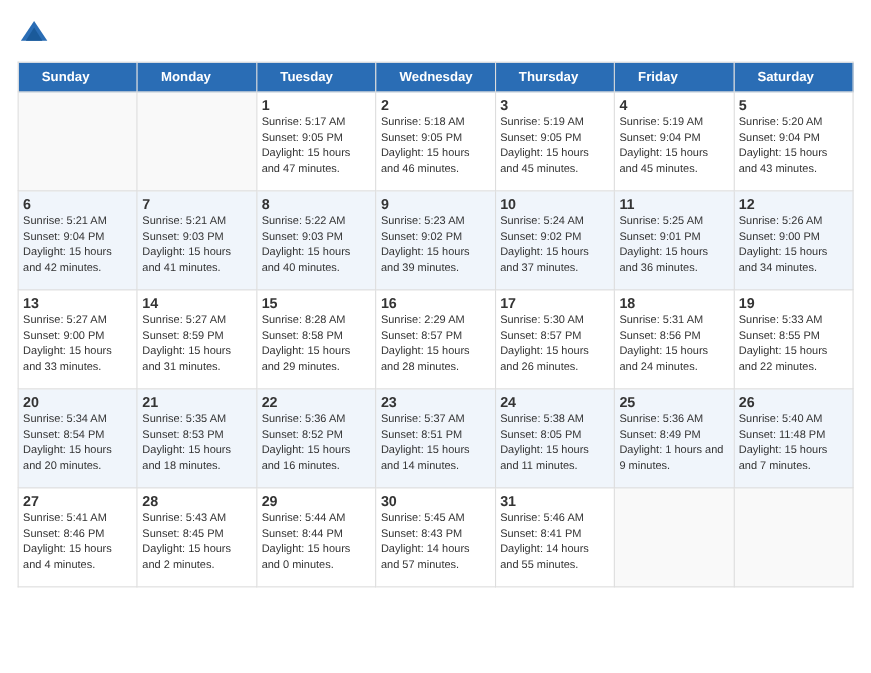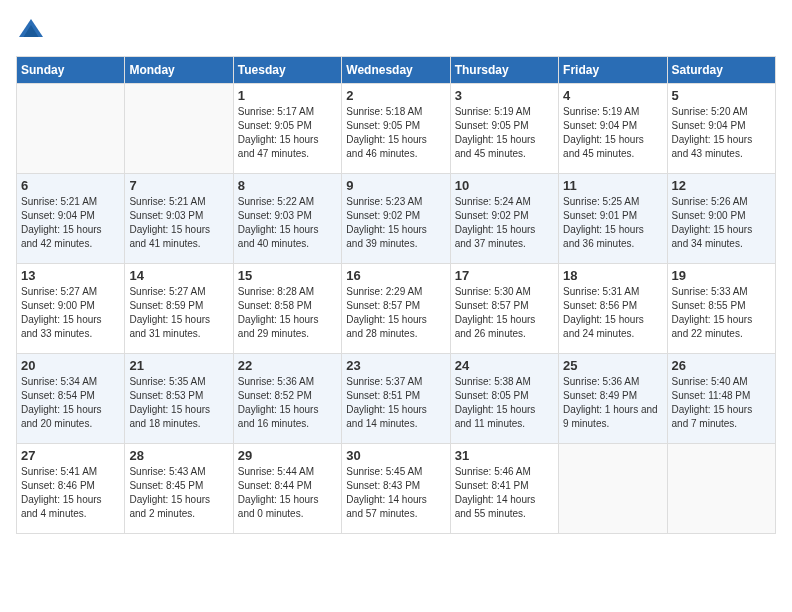--- a/index.html
+++ b/index.html
@@ -50,21 +50,21 @@
     table {
       width: 100%;
       border-collapse: collapse;
       table-layout: fixed;
     }
     th {
       background-color: #2a6db5;
       color: white;
       font-size: 12px;
       font-weight: bold;
-      padding: 6px 4px;
+      padding: 6px 21px;
       text-align: left;
       border: 1px solid #ddd;
     }
     td {
       border: 1px solid #ddd;
       vertical-align: top;
       padding: 4px 4px;
       font-size: 10px;
       color: #333;
       height: 90px;

